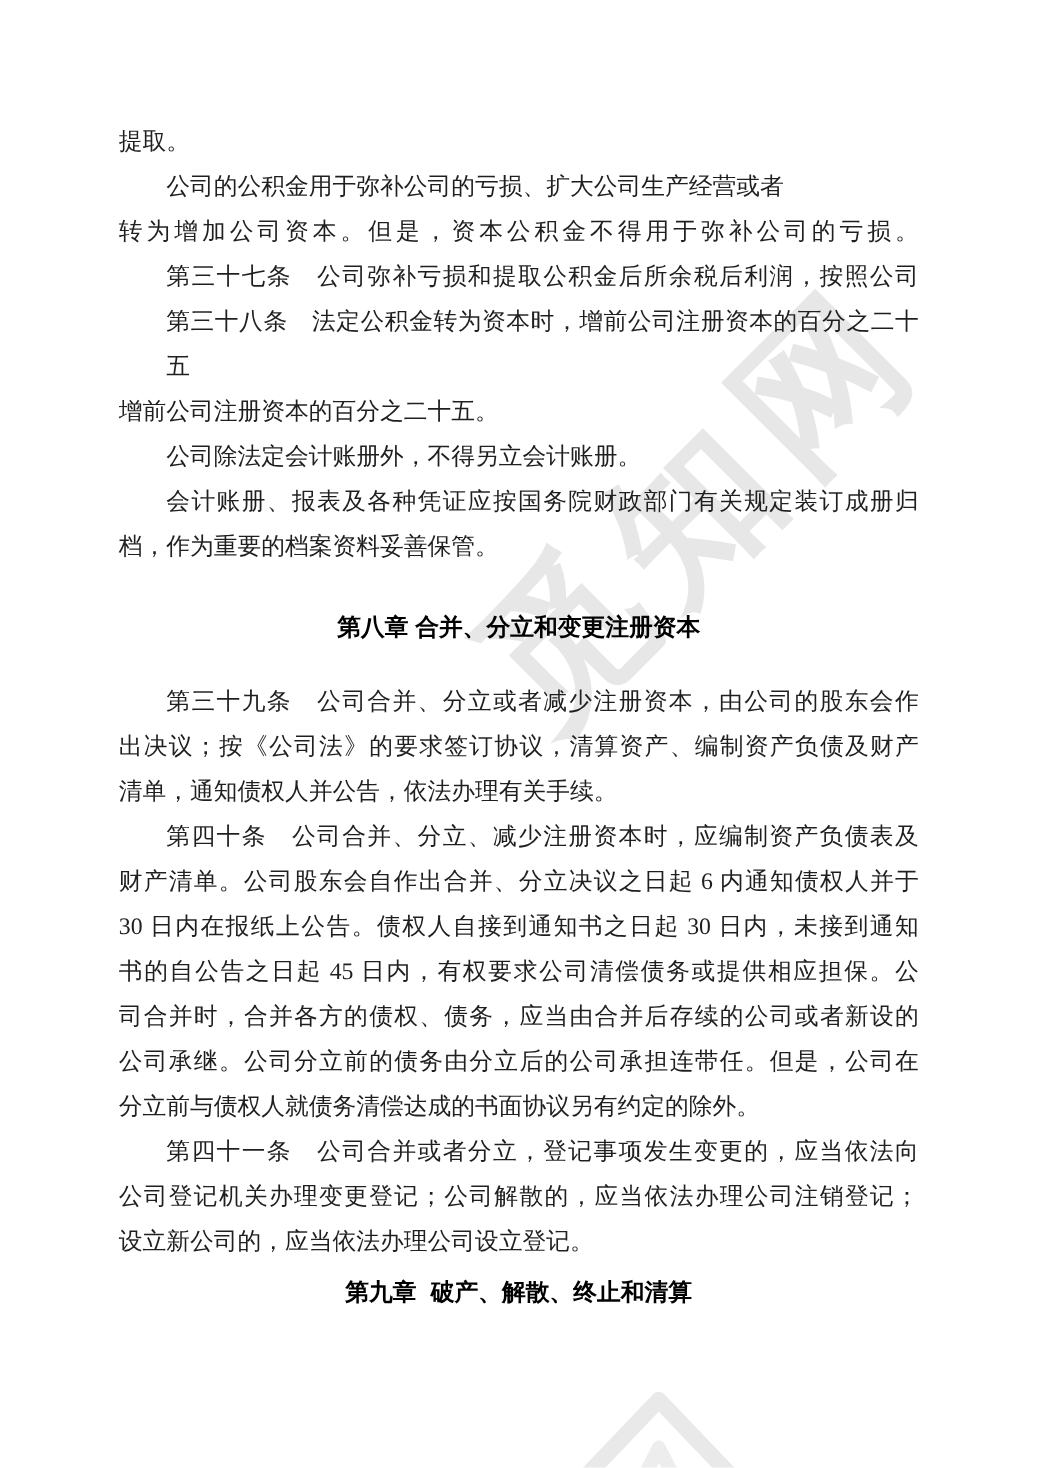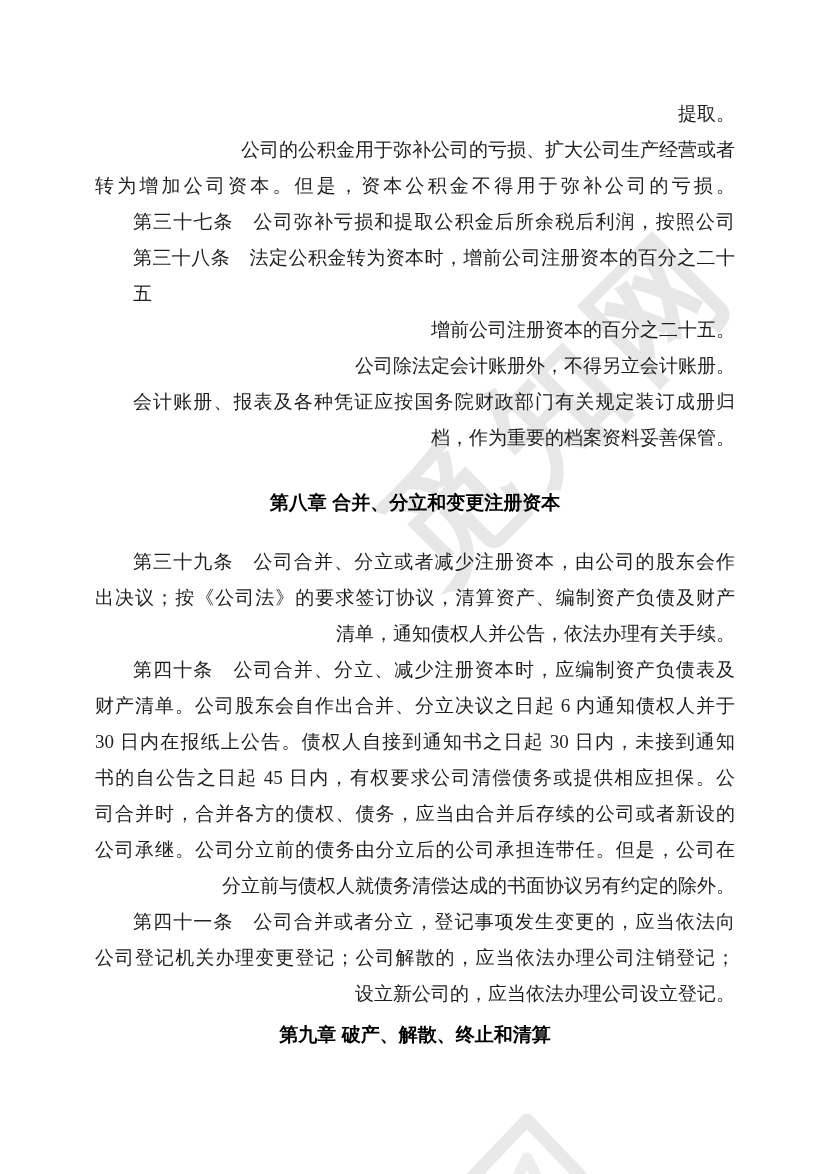--- a/index.html
+++ b/index.html
@@ -50,21 +50,21 @@
     padding: 96px 95px 0 95px;
     box-sizing: border-box;
     z-index: 1;
   }
 
   .doc-line {
     font-family: "Liberation Serif", "DejaVu Serif", serif;
     font-size: 19px;
     line-height: 36px;
     color: var(--text-color, #1f1f1f);
-    text-align: right;
+    text-align: left;
   }
   .doc-line.fill {
     text-align: justify;
     text-align-last: justify;
     text-justify: inter-character;
   }
   .doc-line.indent { padding-left: 38px; }
 
   .doc-line.heading {
     font-family: "Liberation Sans", "DejaVu Sans", sans-serif;
@@ -74,20 +74,21 @@
     color: #000000;
     text-align: left;
     text-align-last: center;
     padding-left: 0;
     margin-top: 30px;
     margin-bottom: 24px;
   }
   .doc-line.heading:last-child {
     margin-top: 6px;
     margin-bottom: 16px;
+    font-family: Liberation Mono, monospace;
   }
 </style>
 </head>
 <body>
 
 <div class="page">
 
   <div class="watermark">觅知网</div>
 
   <svg class="wm-logo" width="230" height="120" viewBox="0 0 230 120" aria-hidden="true">

